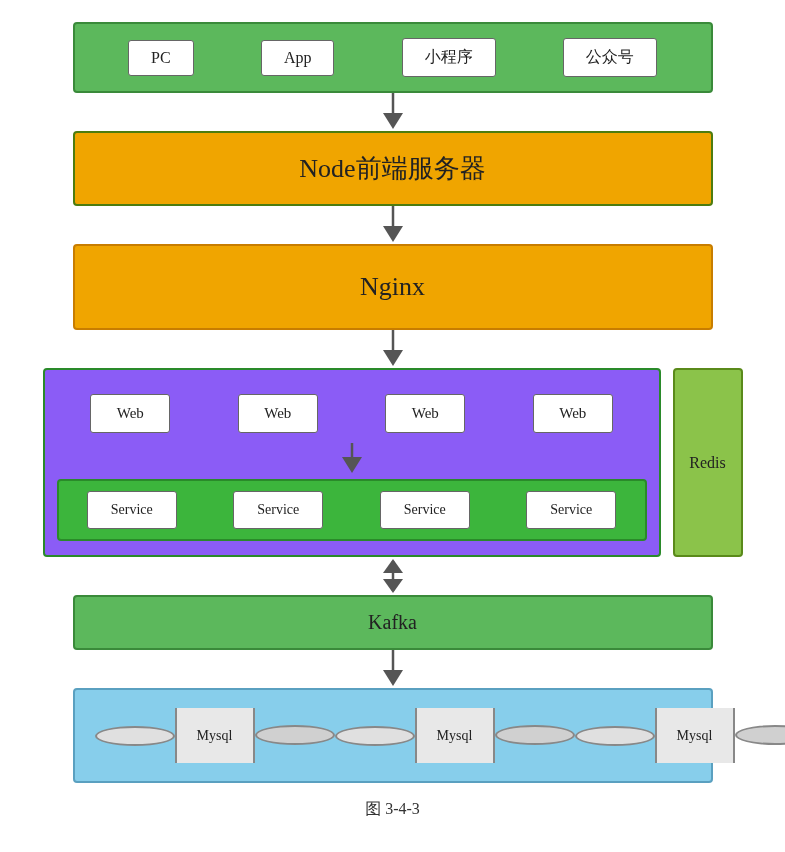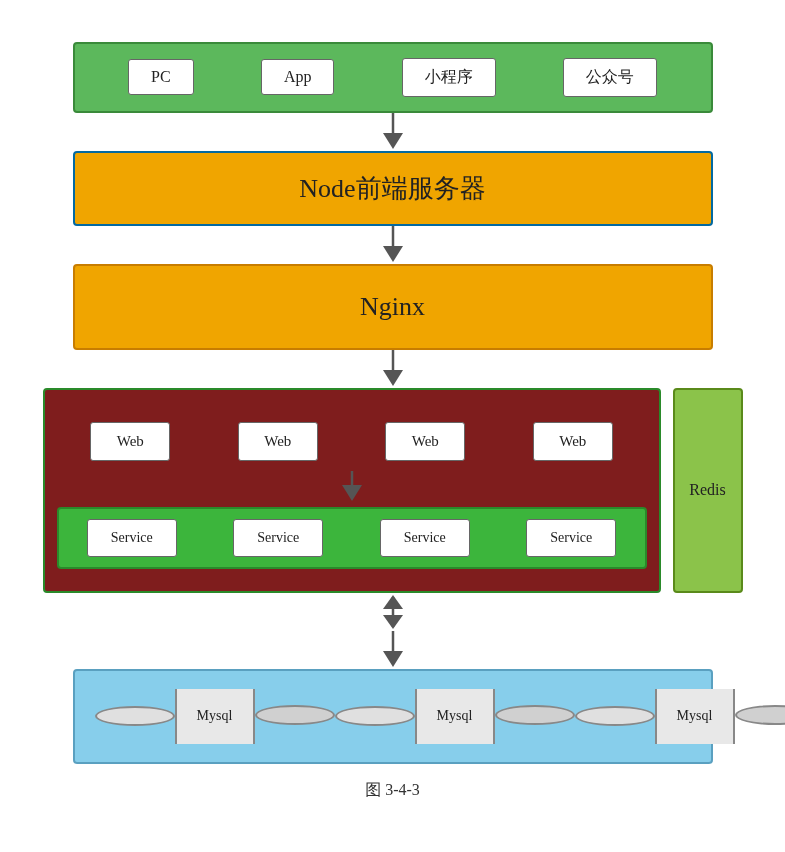--- a/index.html
+++ b/index.html
@@ -68,21 +68,21 @@
       justify-content: center;
       align-items: center;
       height: 38px;
       width: 100%;
       max-width: 640px;
     }
 
     
     .node-row {
       background: #f0a500;
-      border: 2px solid #0369a1;
+      border: 2px solid #4d7c0f;
       border-radius: 4px;
       padding: 18px 20px;
       display: flex;
       justify-content: center;
       align-items: center;
       width: 100%;
       max-width: 640px;
     }
     .node-row span {
       font-size: 26px;
@@ -113,24 +113,24 @@
       display: flex;
       flex-direction: row;
       align-items: stretch;
       width: 100%;
       max-width: 720px;
       gap: 12px;
     }
 
     .services-main {
       flex: 1;
-      background: #7f1d1d;
+      background: #8b5cf6;
       border: 2px solid #2a8a2a;
       border-radius: 4px;
-      padding: 22px 12px;
+      padding: 14px 12px;
       display: flex;
       flex-direction: column;
       gap: 0;
     }
 
     
     .web-boxes {
       display: flex;
       justify-content: space-around;
       align-items: center;
@@ -337,20 +337,25 @@
 
   <div class="arrow-up" style="display:flex;justify-content:center;align-items:center;height:38px;max-width:640px;width:100%;">
     <svg width="30" height="38" viewBox="0 0 30 38">
 
       <line x1="15" y1="4" x2="15" y2="34" stroke="#555" stroke-width="2.5"></line>
       <polygon points="5,16 25,16 15,2" fill="#555"></polygon>
       <polygon points="5,22 25,22 15,36" fill="#555"></polygon>
     </svg>
   </div>
 
+  <div class="row">
+    <div class="kafka-row">
+      <span>Kafka</span>
+    </div>
+  </div>
 
   <div class="arrow-down">
     <svg width="30" height="38" viewBox="0 0 30 38">
       <line x1="15" y1="0" x2="15" y2="26" stroke="#555" stroke-width="2.5"></line>
       <polygon points="5,20 25,20 15,36" fill="#555"></polygon>
     </svg>
   </div>
 
   <div class="row">
     <div class="mysql-row">

